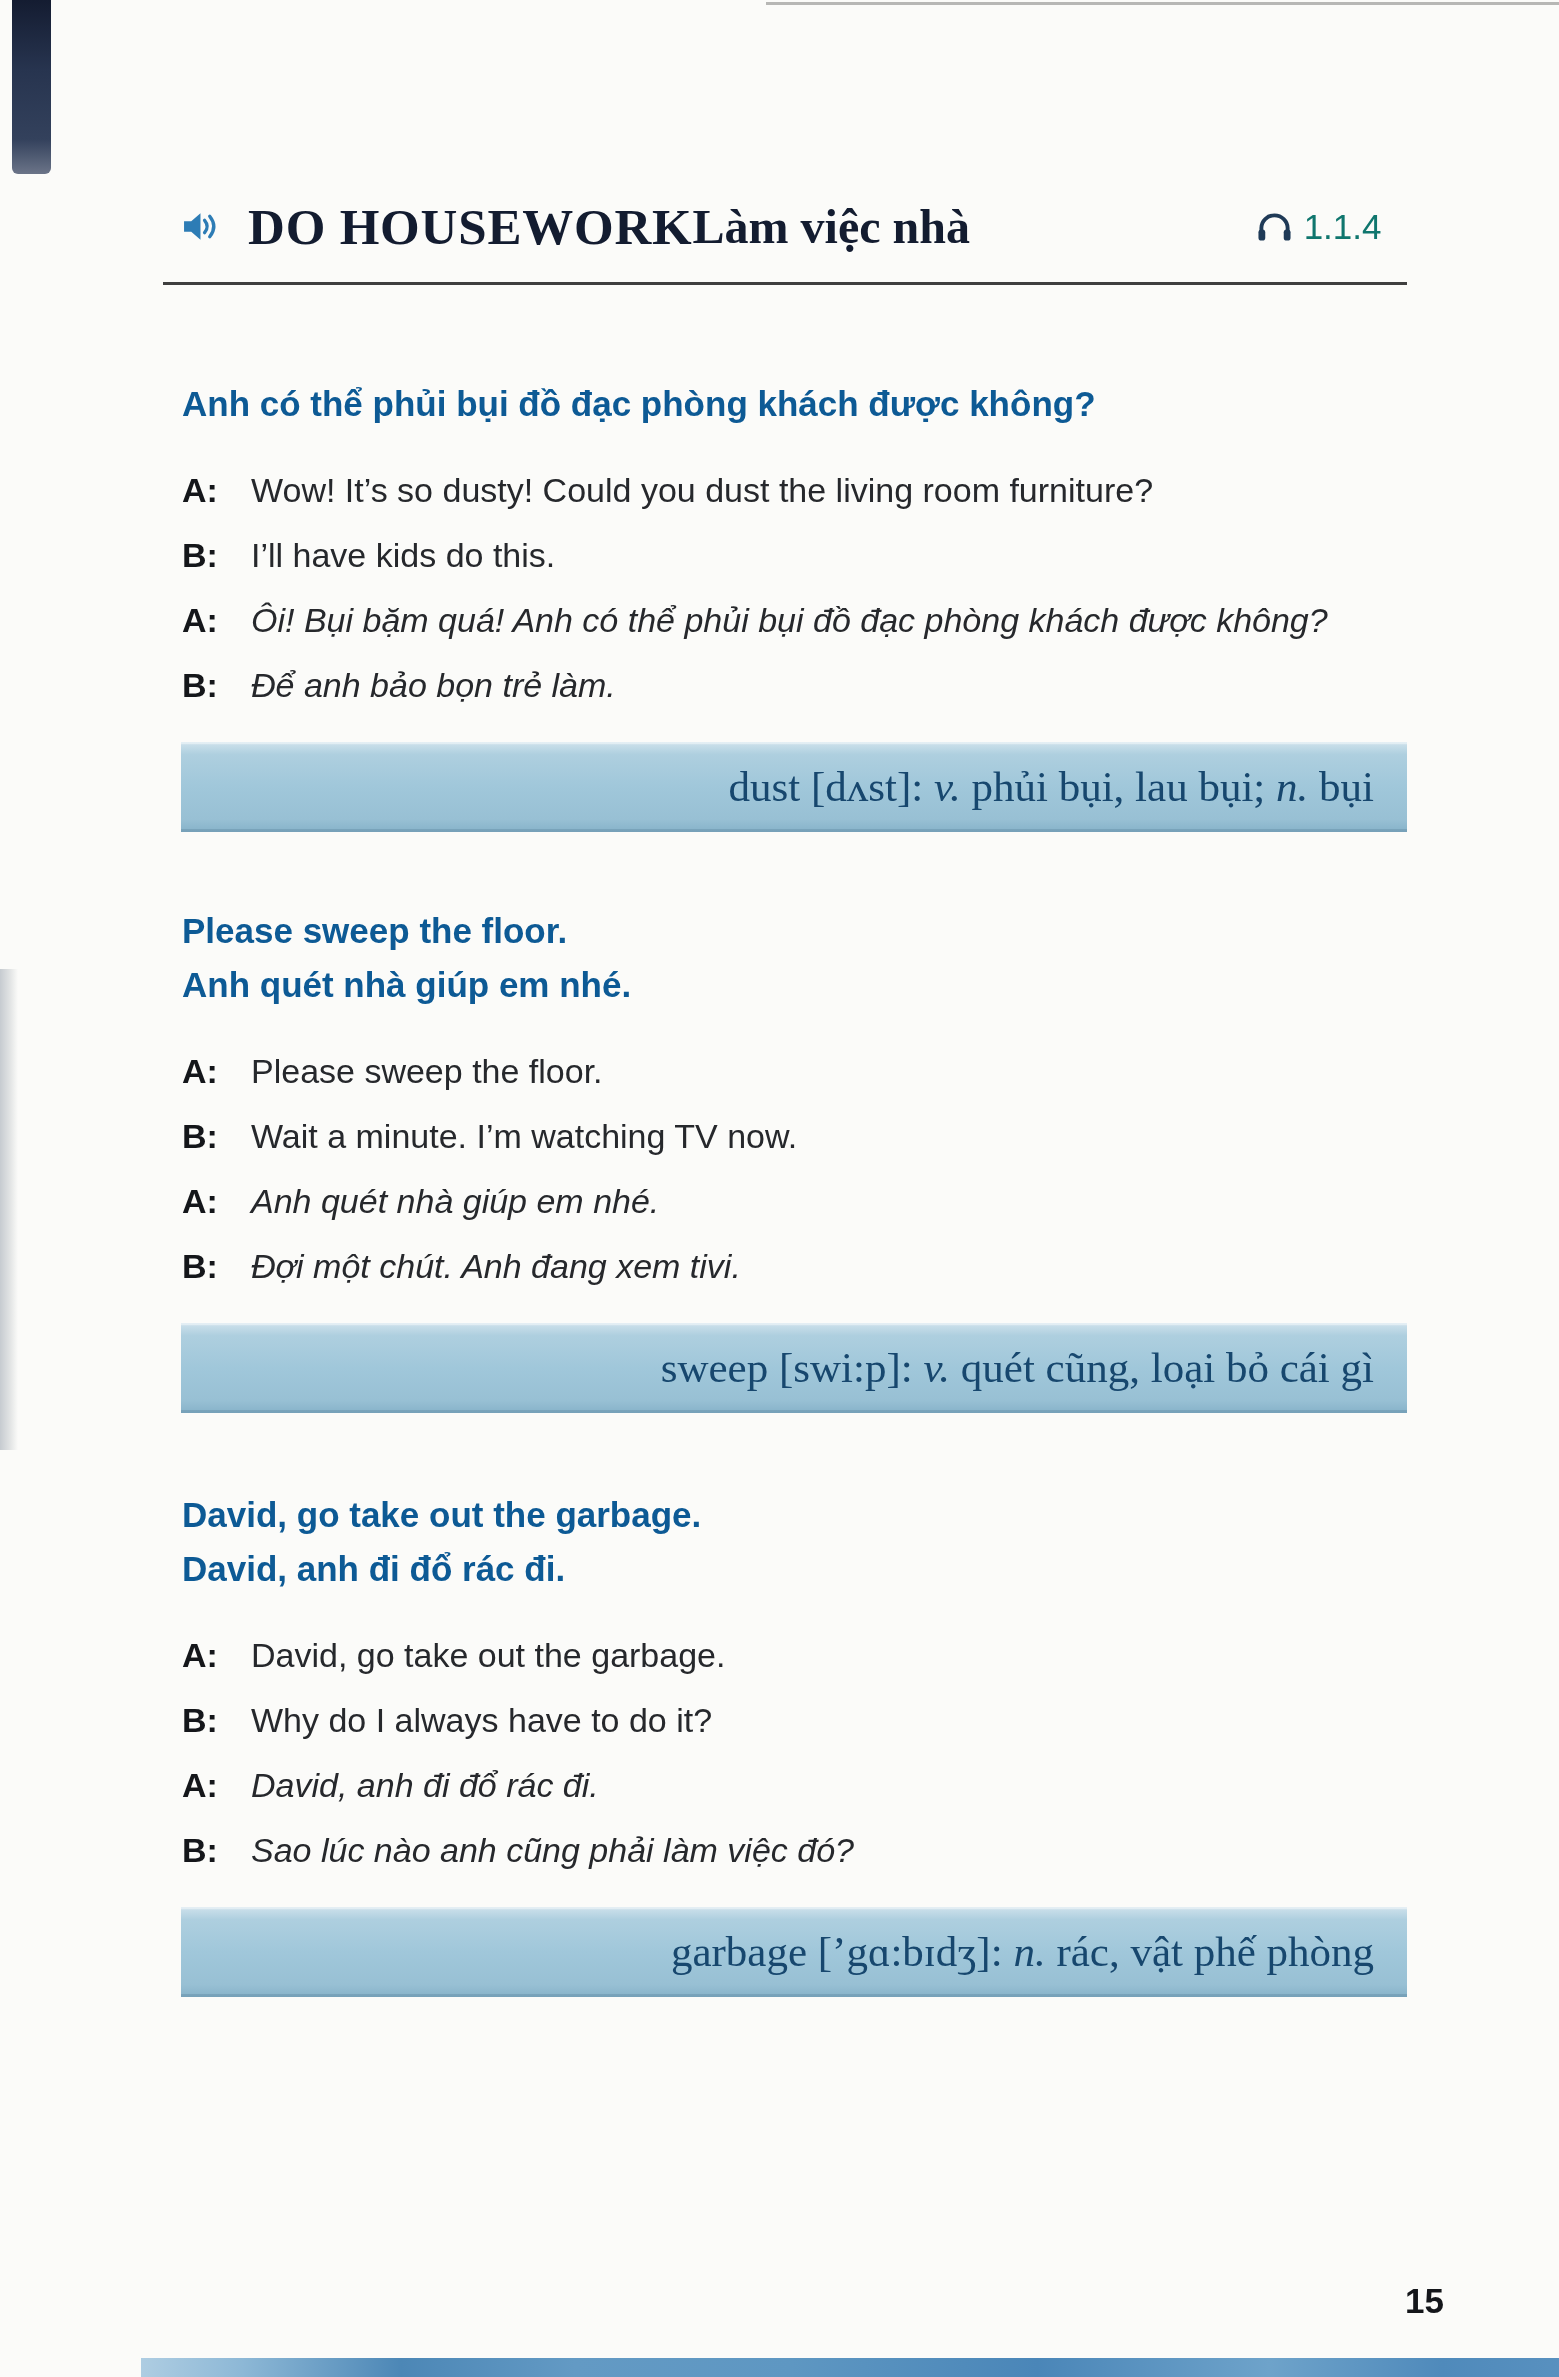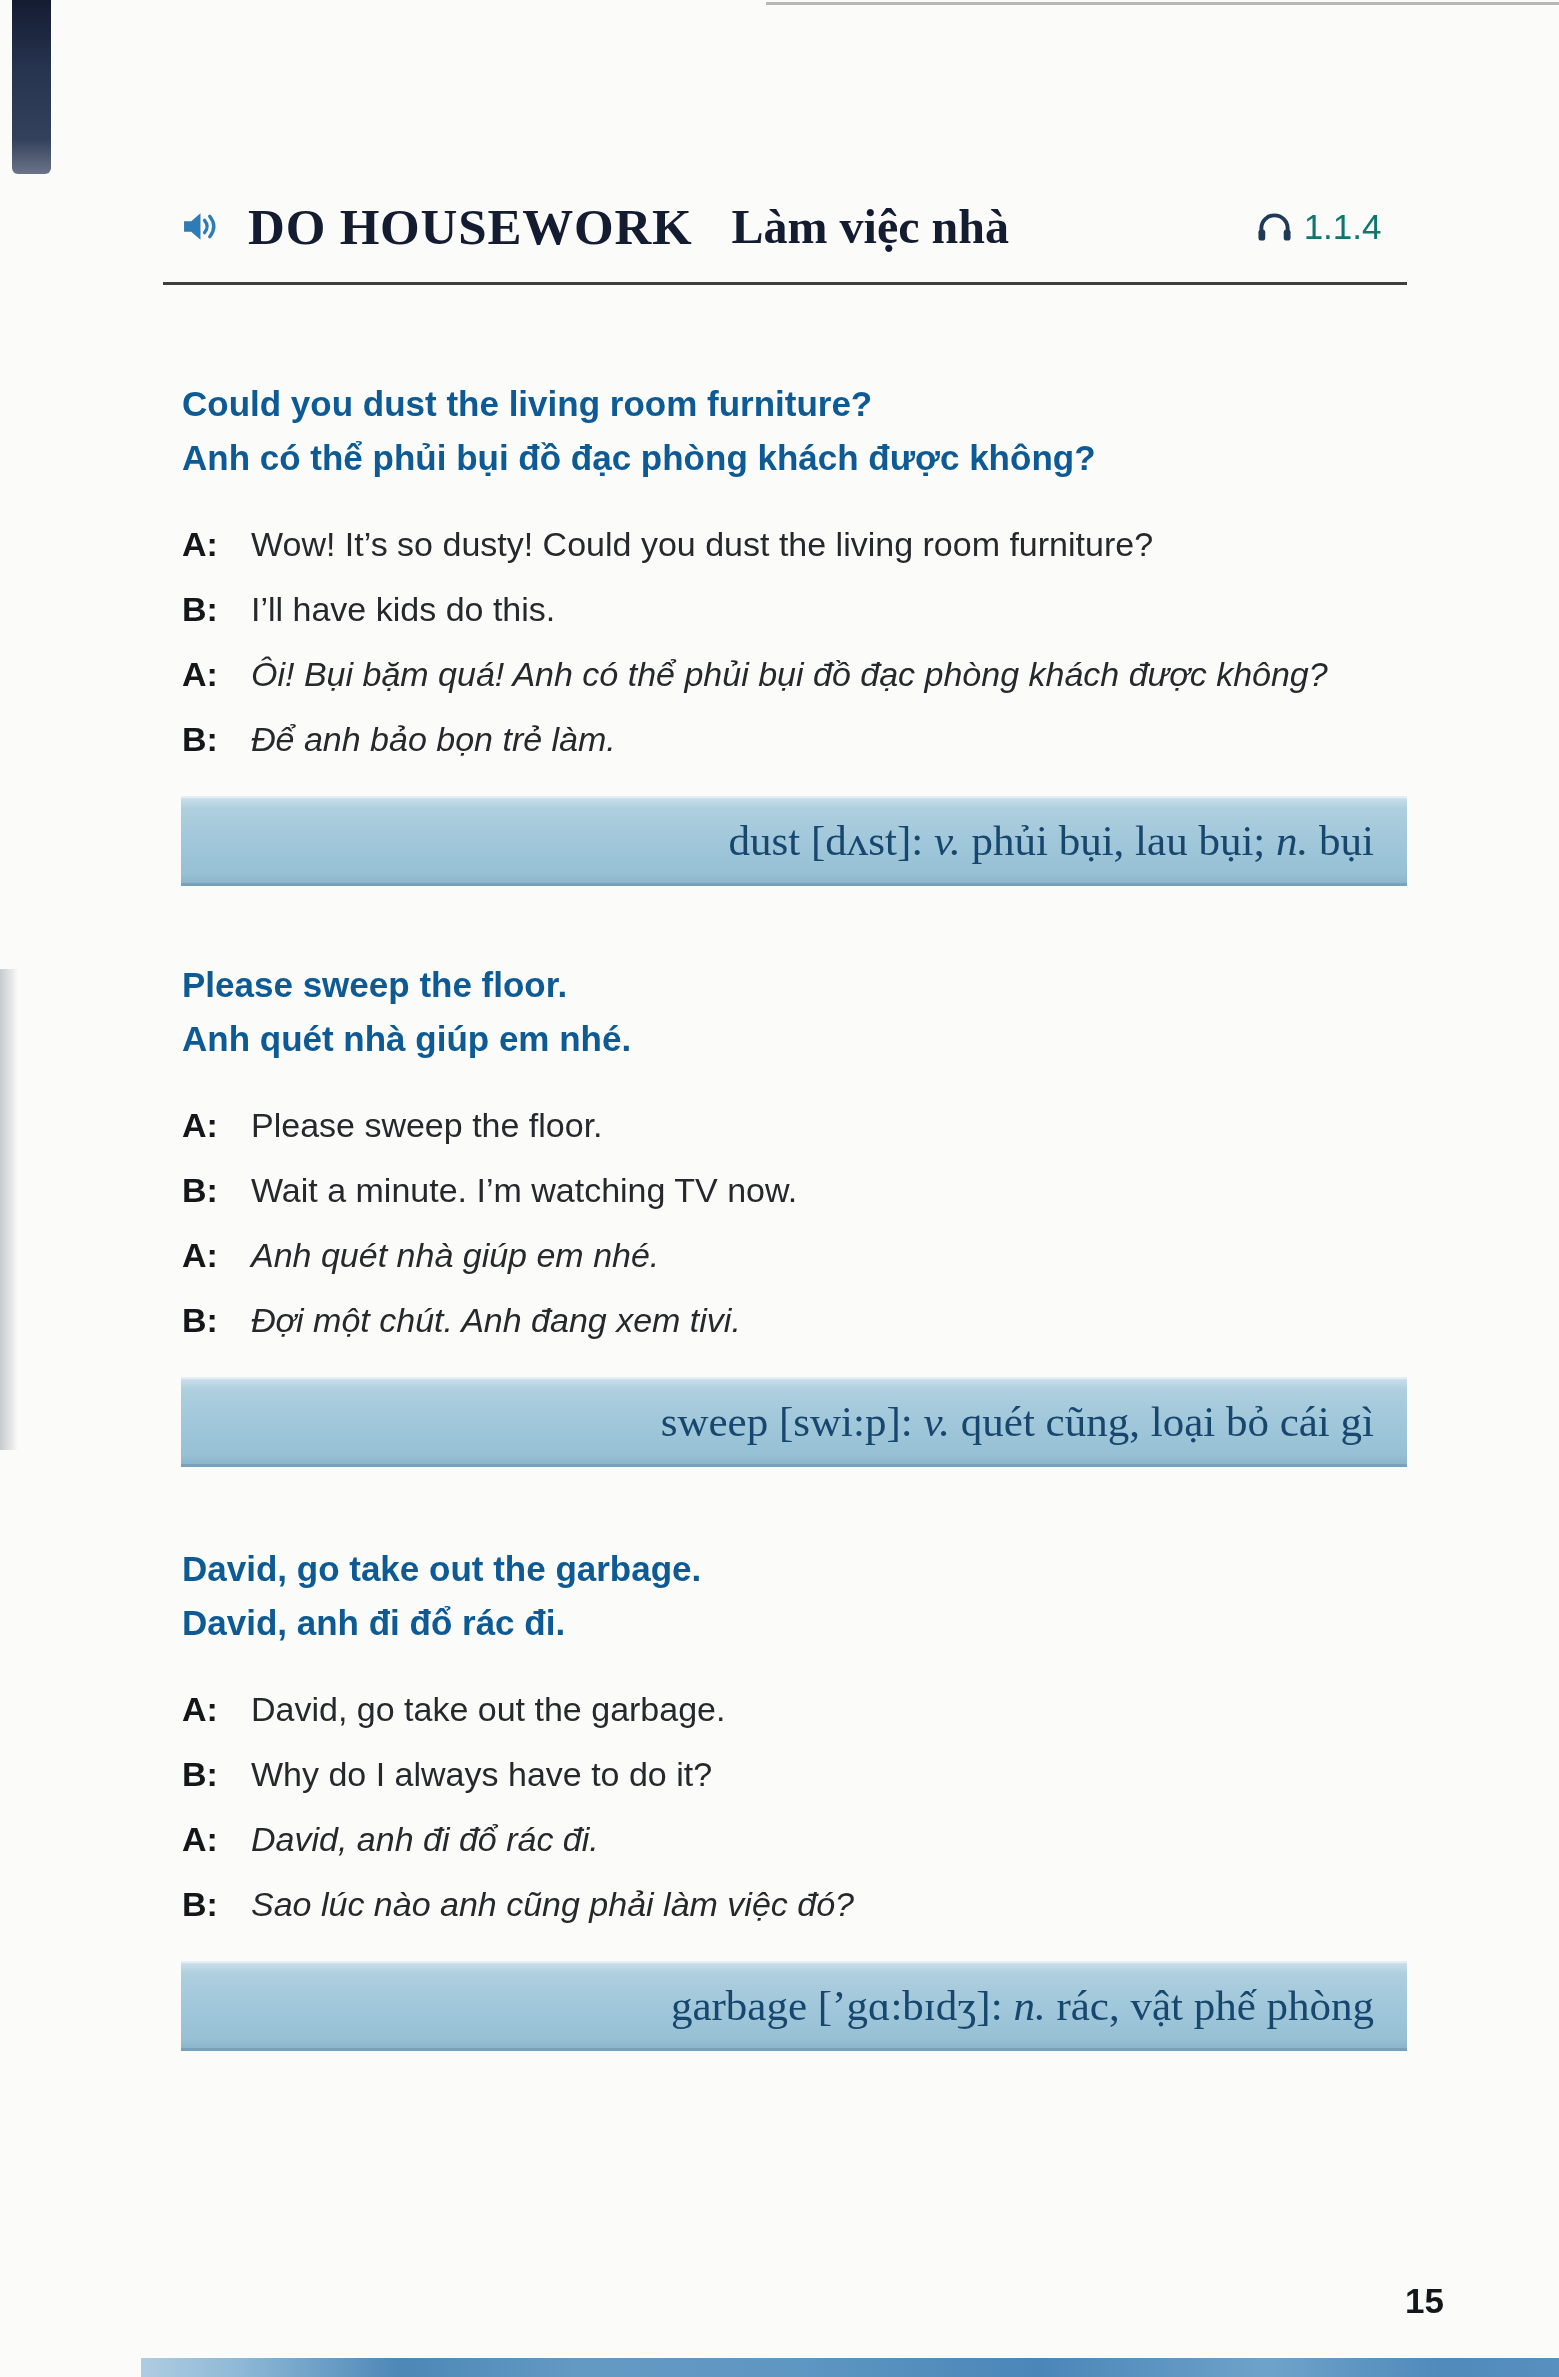--- a/index.html
+++ b/index.html
@@ -40,21 +40,21 @@
 
   .header-row { display:flex; align-items:center; height:65px; }
   .audio-icon { flex:0 0 auto; margin-right:27px; display:flex; align-items:center; }
   .title-en {
     font-family:"Liberation Serif", serif;
     font-weight:bold; font-size:51px; color:#131c30; letter-spacing:0.8px;
     white-space:nowrap;
   }
   .title-vi {
     font-family:"Liberation Serif", serif;
-    font-weight:bold; font-size:48px; color:#131c30; margin-left:39px;
+    font-weight:bold; font-size:48px; color:#131c30; 
     white-space:nowrap;
   }
   .header-spacer { flex:1 1 auto; }
   .track-icon { flex:0 0 auto; margin-right:12px; display:flex; align-items:center; }
   .track-ref { font-size:35px; color:#0f766e; margin-right:25.5px; }
 
   .rule {
     border:none; border-top:3px solid #3f3f3f;
     margin:22.5px 0 0 -19px;
   }
@@ -121,21 +121,20 @@
           <rect x="27.5" y="17.5" width="7" height="11.5" rx="3" fill="#1f3a57"></rect>
         </svg>
       </span>
       <span class="track-ref">1.1.4</span>
     </div>
 
     <hr class="rule">
 
     <div class="section sec-s1">
       <div class="sec-title">
-        <div>Could you dust the living room furniture?</div>
         <div>Anh có thể phủi bụi đồ đạc phòng khách được không?</div>
       </div>
       <div class="dialogue">
         <div class="d-row">
           <span class="spk">A:</span>
           <span class="txt">Wow! It’s so dusty! Could you dust the living room furniture?</span>
         </div>
         <div class="d-row">
           <span class="spk">B:</span>
           <span class="txt">I’ll have kids do this.</span>

